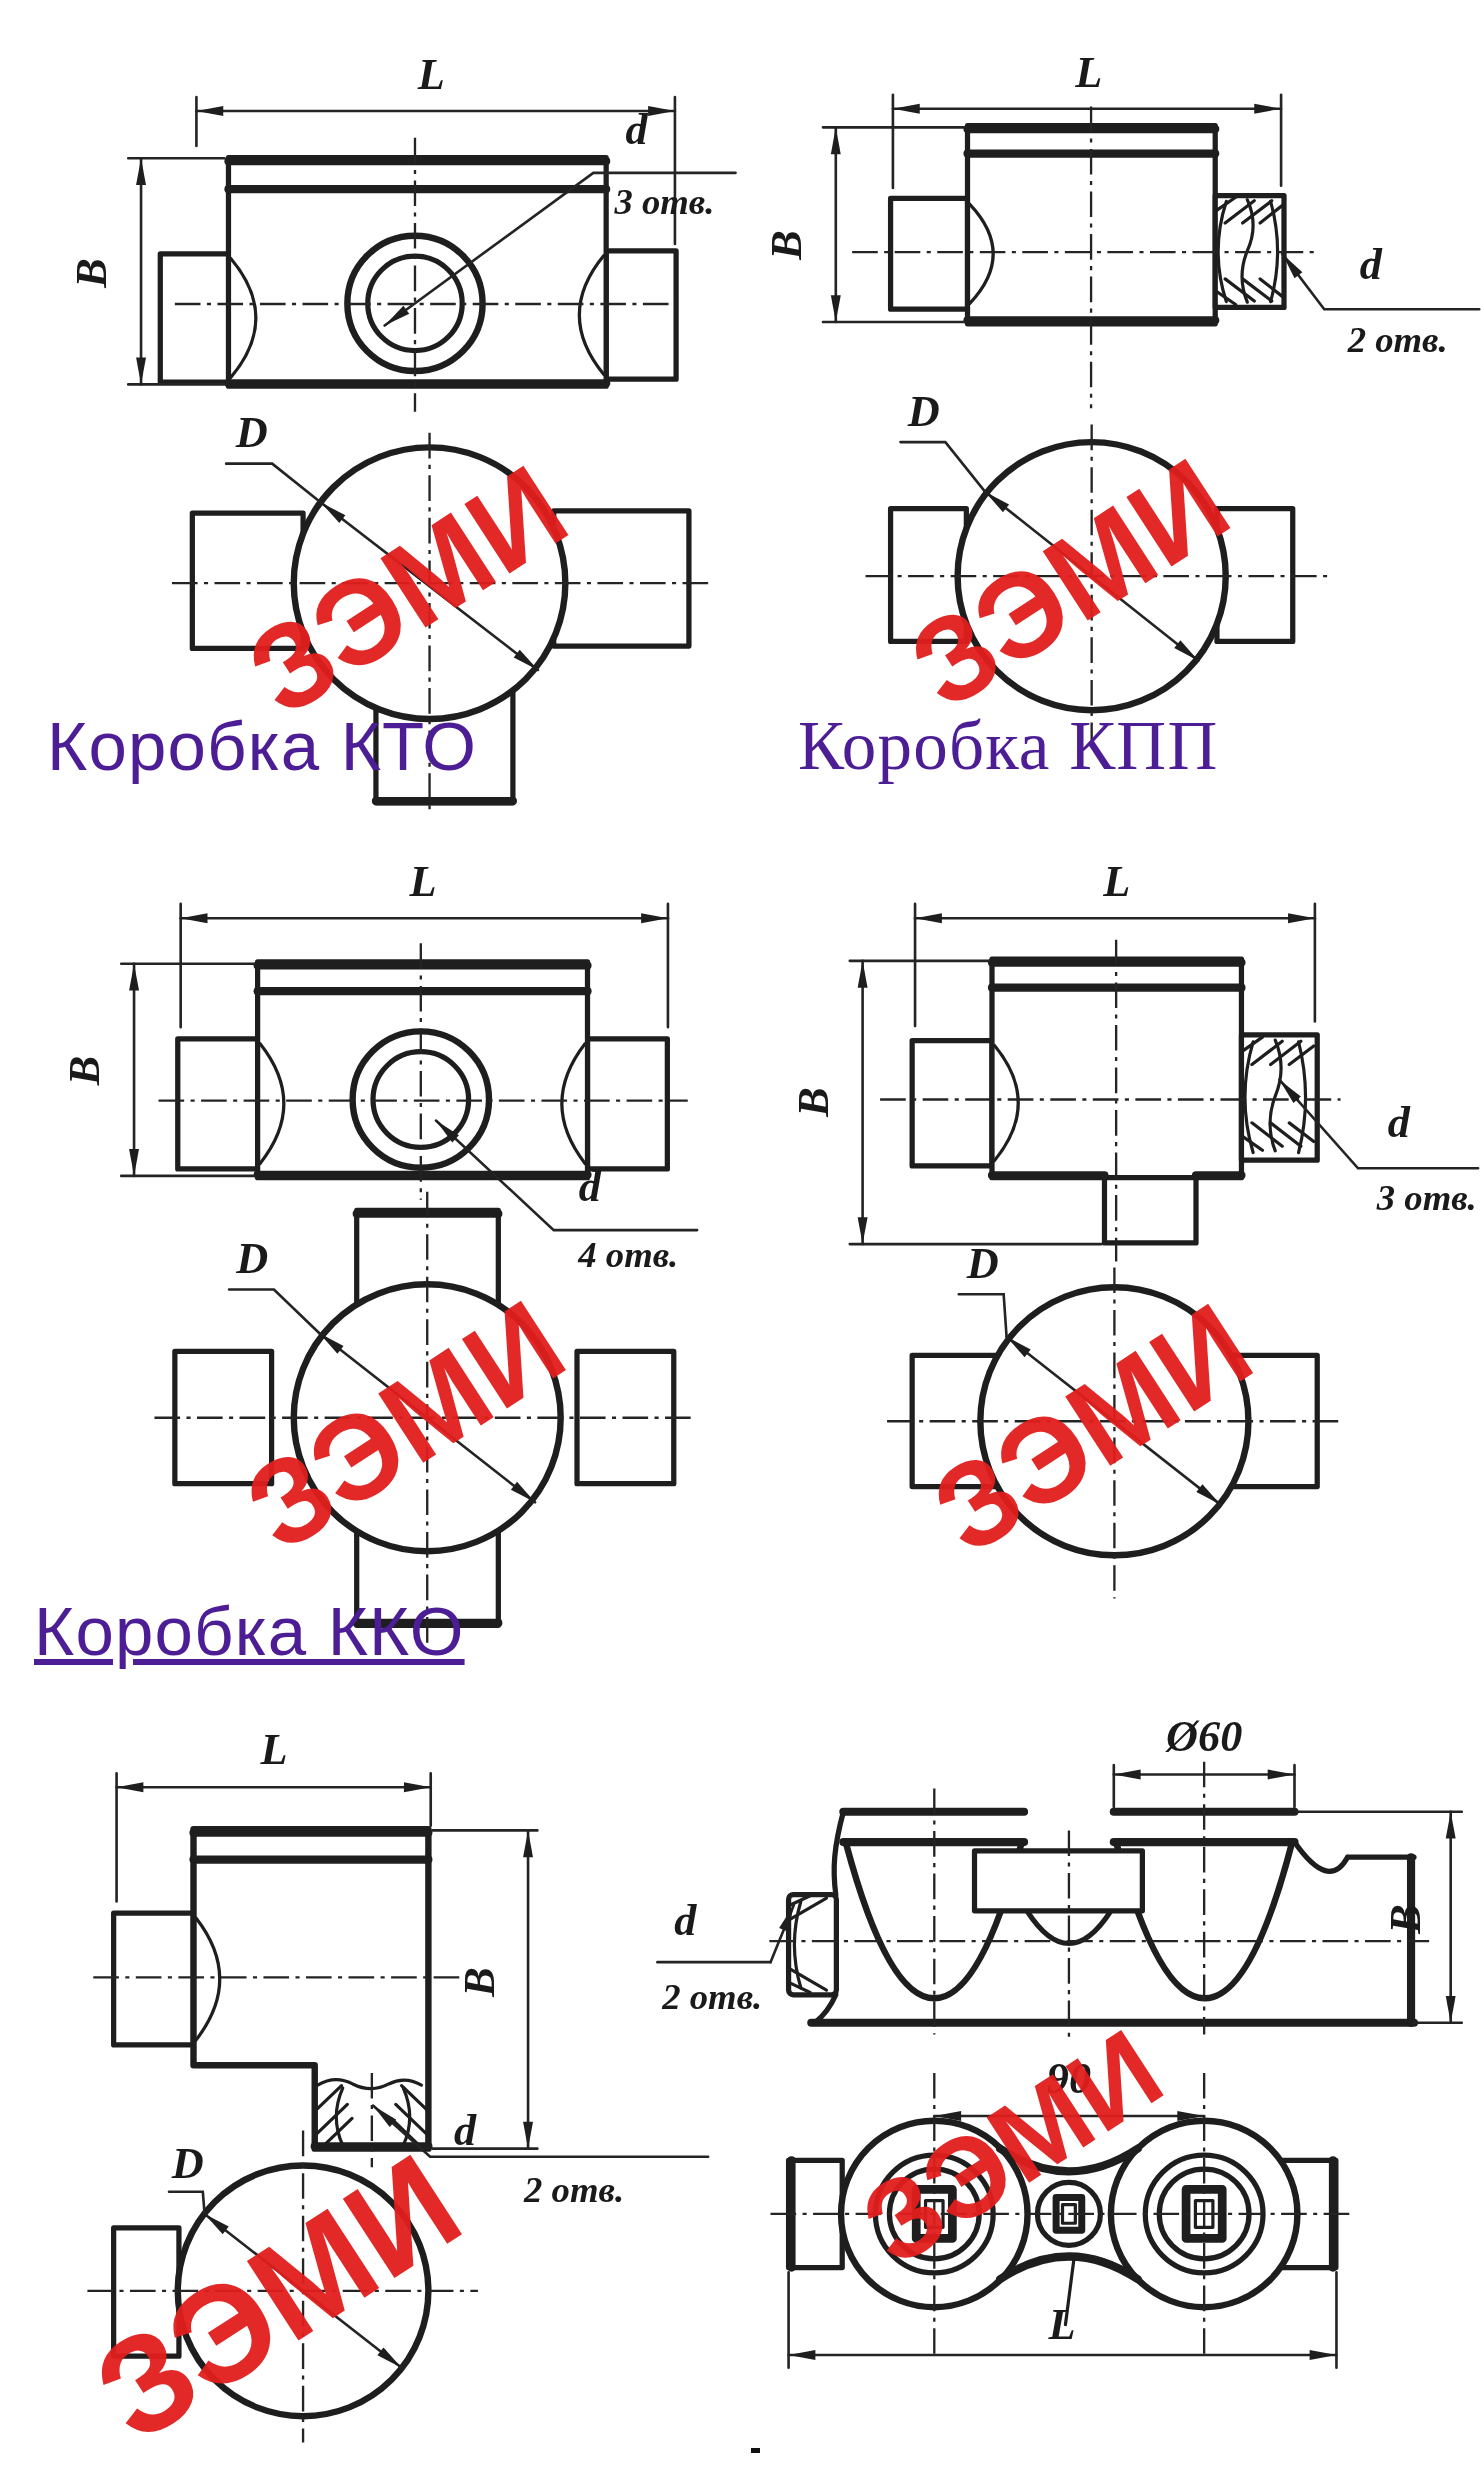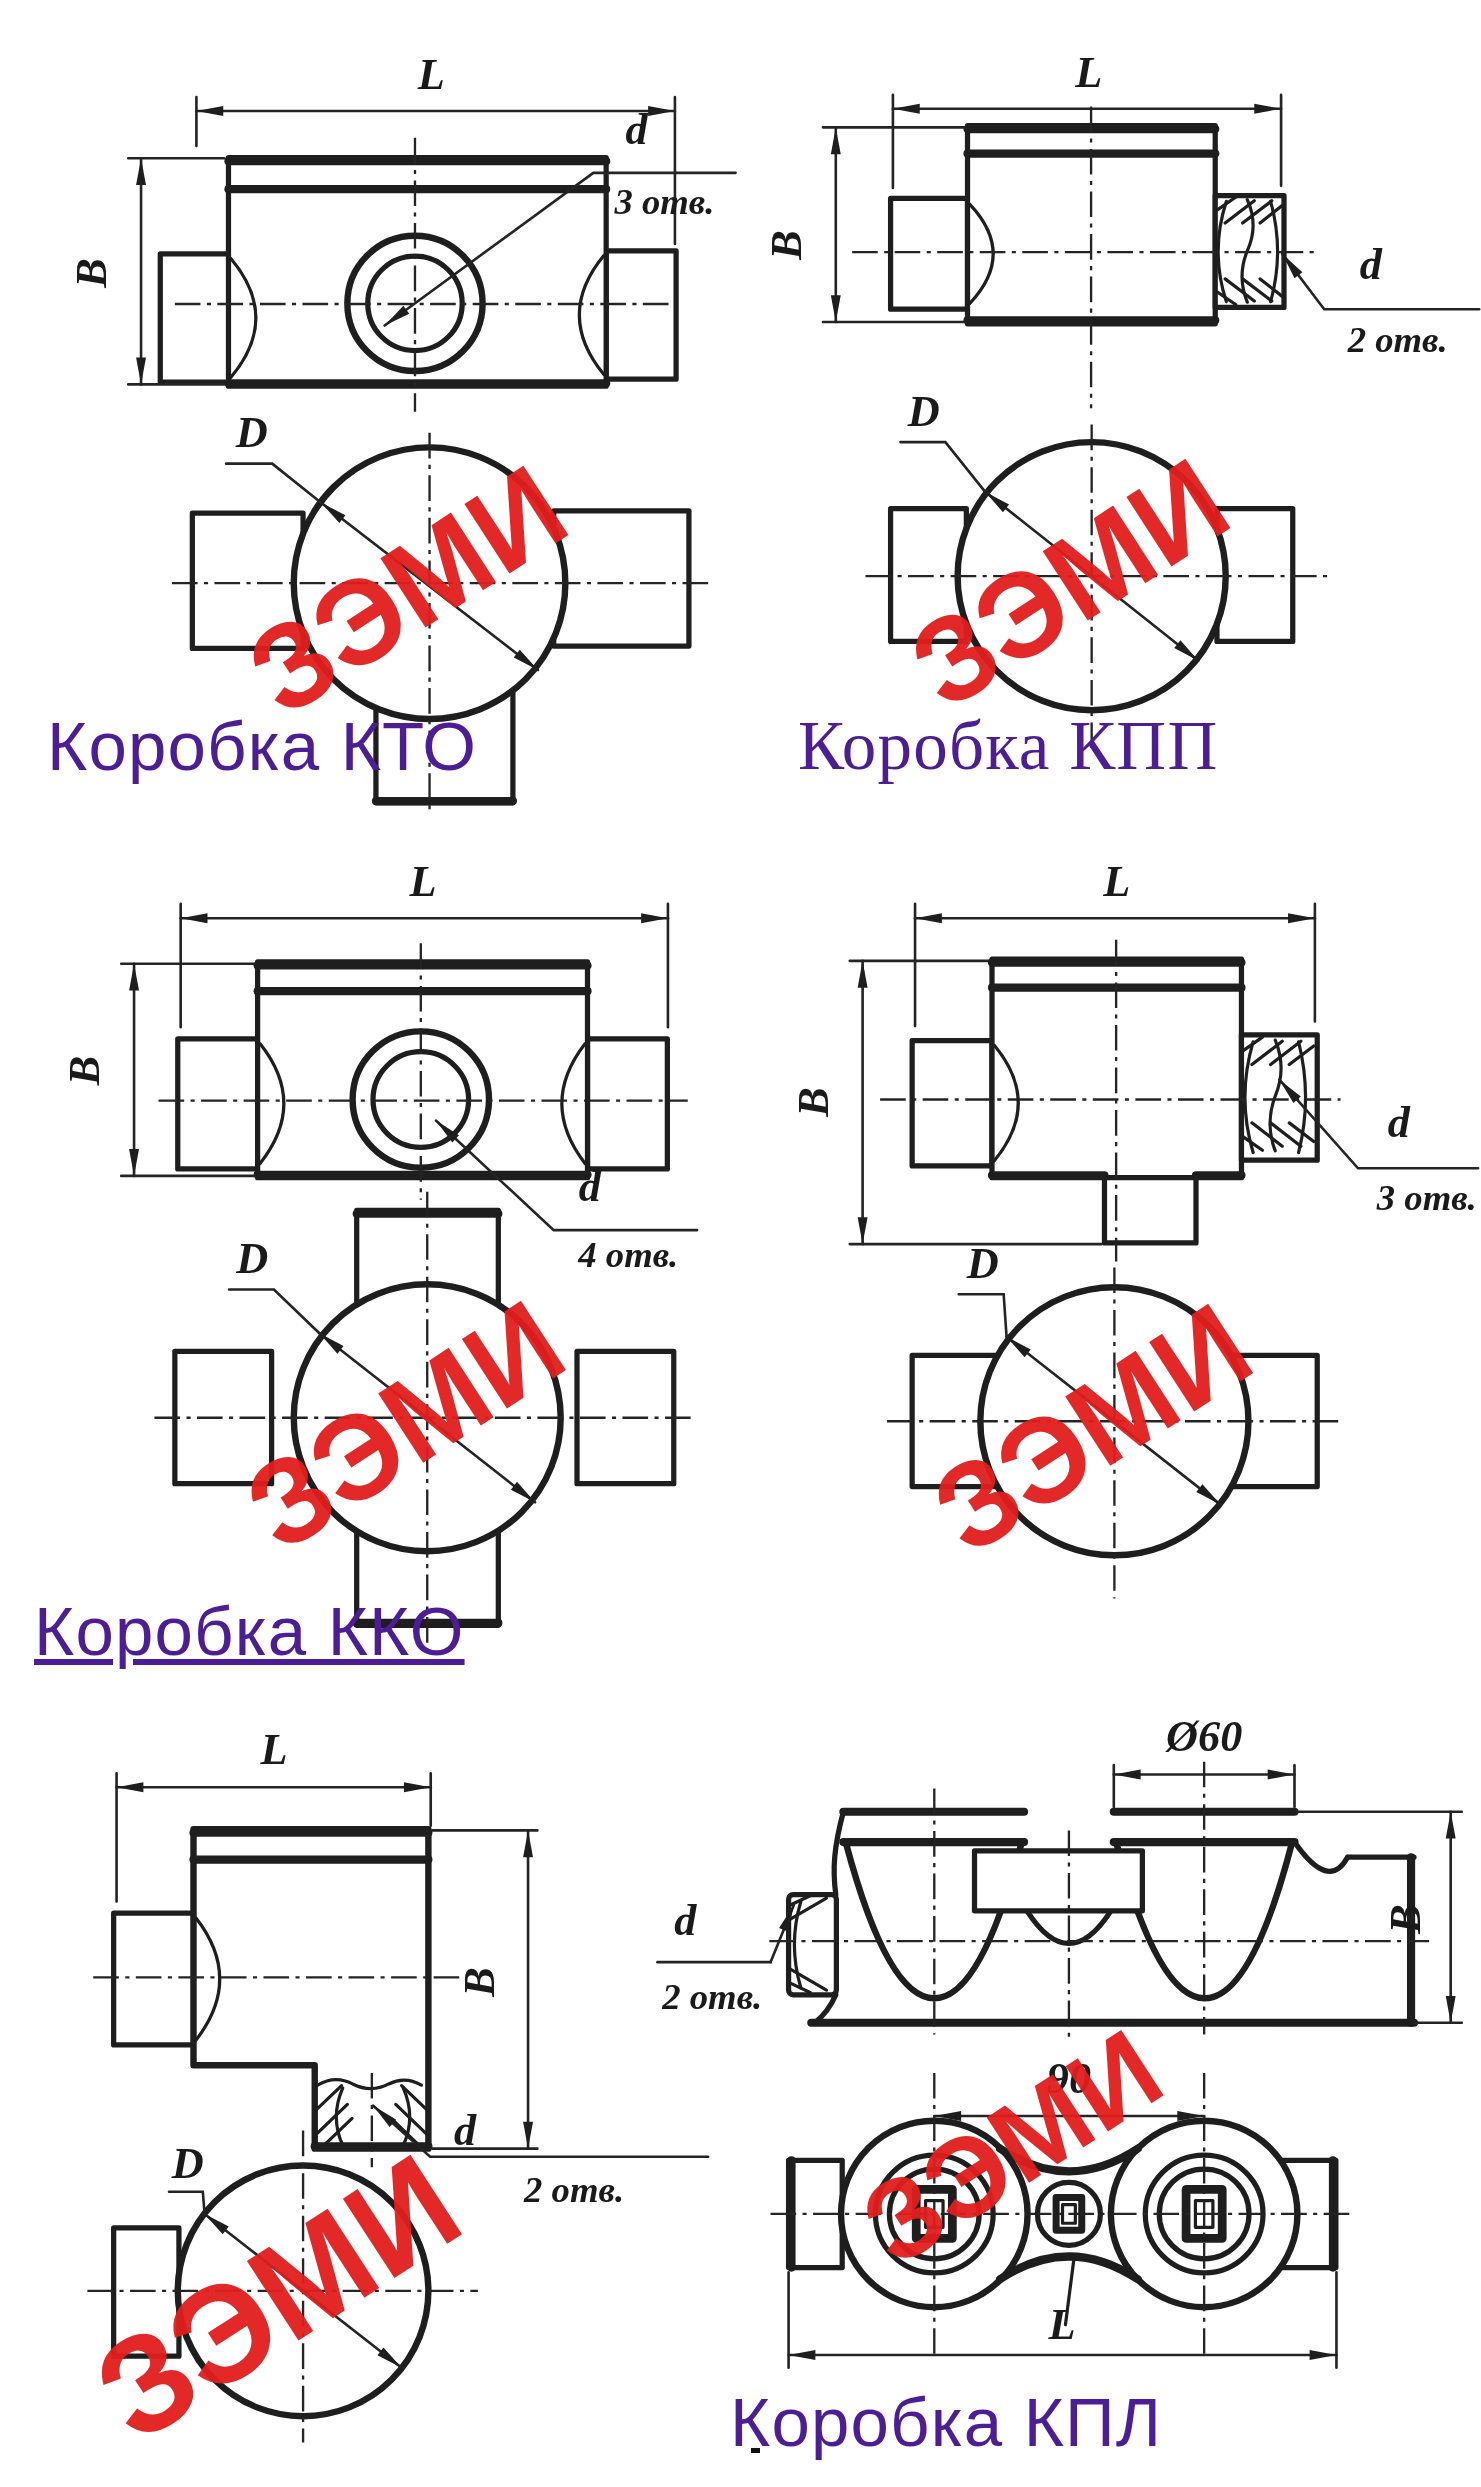--- a/index.html
+++ b/index.html
@@ -296,18 +296,17 @@
       <path class="ol tn" d="M1843 3872 L1828 3988"></path>
       <text class="dt" x="1822" y="4012">L</text>
       <text class="wm wm3" transform="translate(1772,3740) rotate(-33)">ЗЭМИ</text>
     </g>
   </g>
 </svg>
 
 <div class="caption" style="left:47px;  top:707px; width:641px;">Коробка КТО</div>
 <div class="caption" style="left:798px; top:707px; width:641px;font-family:Liberation Serif, serif;">Коробка КПП</div>
 <div class="caption" style="left:34px;  top:1592px; width:641px;text-decoration:underline;">Коробка ККО</div>
-<div class="caption" style="left:730px; top:2383px; width:641px;">Коробка КПЛ</div>
 
 <div class="artifact" style="left:751px; top:2448px; width:9.3px; height:5.2px;"></div>
 
 </div>
 
 
 </body></html>

